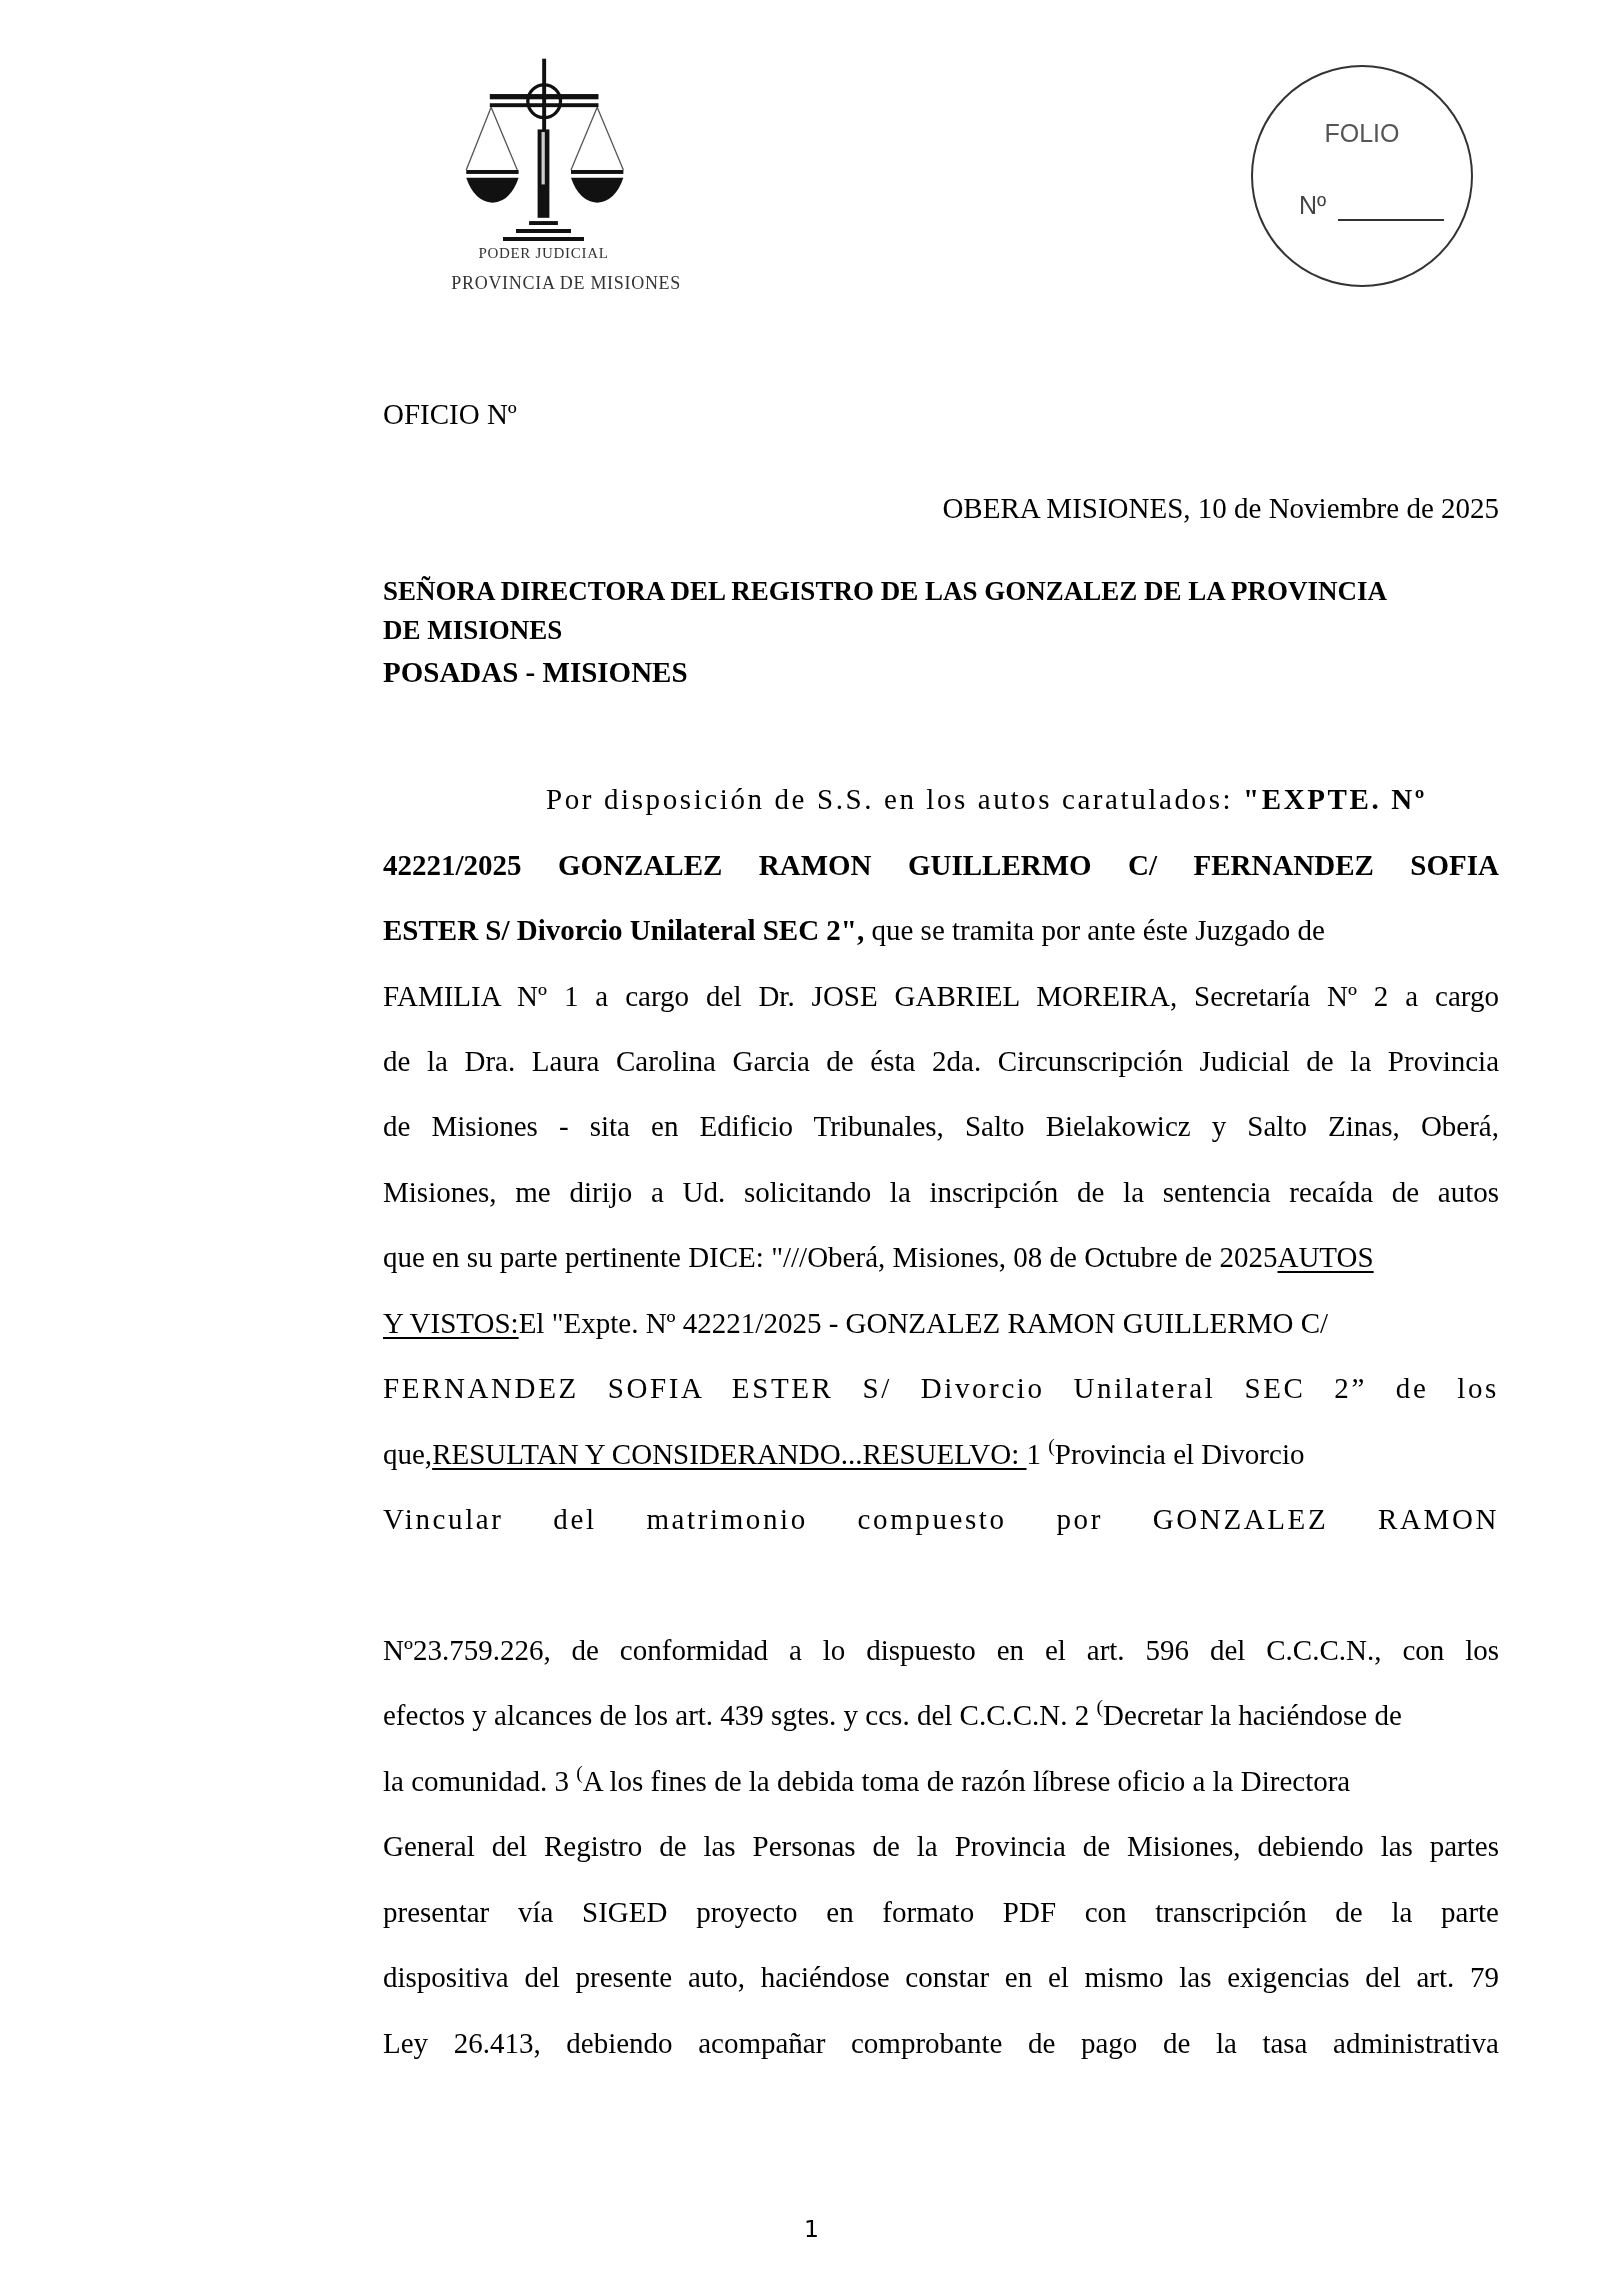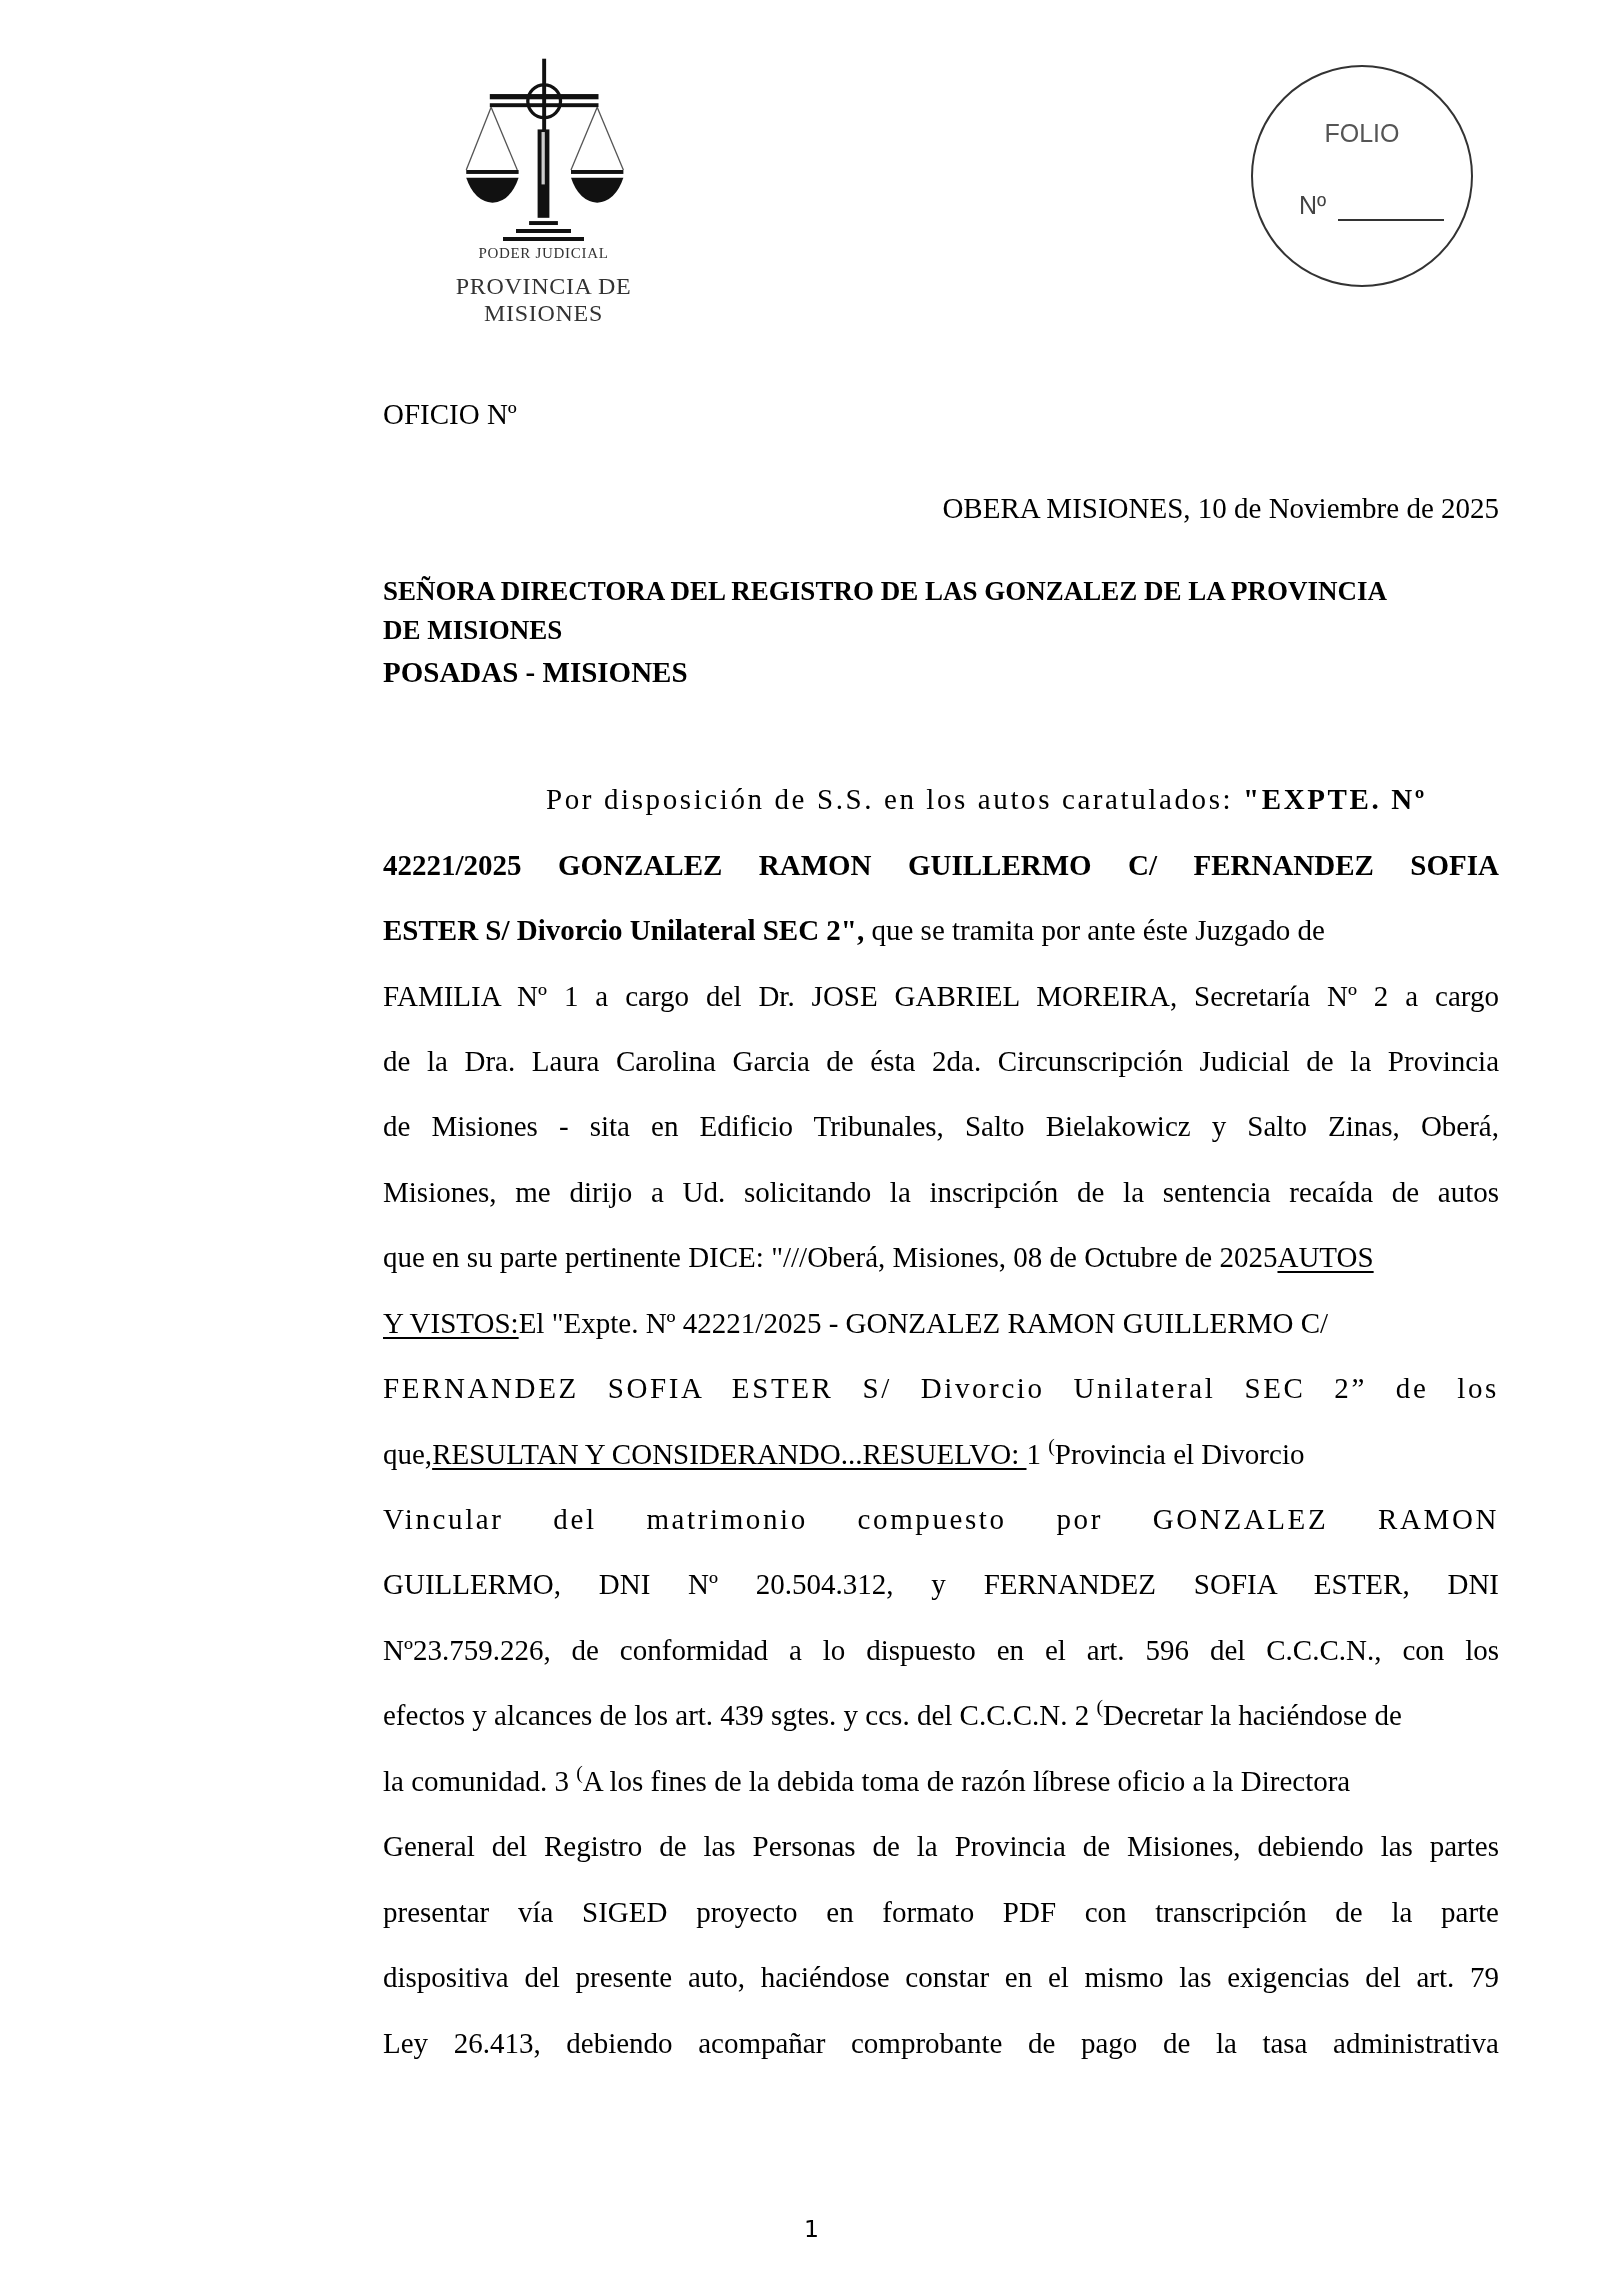--- a/index.html
+++ b/index.html
@@ -4,22 +4,22 @@
 <style>
   html, body { margin: 0; padding: 0; background: #ffffff; }
   body { width: 1623px; height: 2295px; position: relative; overflow: hidden;
          font-family: "Liberation Serif", "DejaVu Serif", serif; color: #000; }
   .page { position: absolute; left: 0; top: 0; width: 1623px; height: 2295px; background: #fff; }
 
   .logo { position: absolute; left: 406px; top: 39px; width: 275px; height: 249px; }
   .logo svg { position: absolute; left: 0; top: 0; }
   .logo-line1 { position: absolute; left: 0; width: 275px; top: 186px; text-align: center;
                 font-family: "Liberation Serif", serif; font-size: 15px; color: #333; letter-spacing: 0.7px; }
-  .logo-line2 { position: absolute; left: 0; width: 275px; top: 216px; text-align: center;
-                font-family: "Liberation Serif", serif; font-size: 24px; color: #333; letter-spacing: 0.7px; }
+  .logo-line2 { position: absolute; left: 0; width: 275px; top: 216px; text-align: right;
+                font-family: "Liberation Serif", serif; font-size: 18px; color: #333; letter-spacing: 0.7px; }
 
   .folio { position: absolute; left: 1251px; top: 65px; width: 222px; height: 222px;
            border: 2.6px solid #333; border-radius: 50%; box-sizing: border-box; }
   .folio-label { position: absolute; left: 0; width: 100%; top: 52px; text-align: center;
                  font-family: "Liberation Sans", sans-serif; font-size: 25px; color: #555; }
   .folio-num { position: absolute; left: 46px; top: 124px;
                font-family: "Liberation Sans", sans-serif; font-size: 25px; color: #444; }
   .folio-line { position: absolute; left: 85px; top: 152px; width: 106px; height: 2px; background: #333; }
 
   .text { position: absolute; left: 383px; width: 1116px; font-size: 29px; line-height: 29px; white-space: nowrap; }
@@ -100,21 +100,20 @@
     <span>que en su parte pertinente DICE: "///Oberá, Misiones, 08 de Octubre de 2025</span><span class="u">AUTOS</span>
   </div>
   <div class="text" style="top:1309px;">
     <span class="u">Y VISTOS:</span><span>El "Expte. Nº 42221/2025 - GONZALEZ RAMON GUILLERMO C/</span>
   </div>
   <div class="text just spaced" style="top:1374px;">FERNANDEZ SOFIA ESTER S/ Divorcio Unilateral SEC 2” de los</div>
   <div class="text" style="top:1440px;">
     <span>que,</span><span class="u">RESULTAN Y CONSIDERANDO...RESUELVO: </span><span>1</span> <span class="sup">(</span><span>Provincia el Divorcio</span>
   </div>
   <div class="text just spaced" style="top:1505px;">Vincular del matrimonio compuesto por GONZALEZ RAMON</div>
-  <div class="text just" style="top:1570px;">GUILLERMO, DNI Nº 20.504.312, y FERNANDEZ SOFIA ESTER, DNI</div>
   <div class="text just" style="top:1636px;">Nº23.759.226, de conformidad a lo dispuesto en el art. 596 del C.C.C.N., con los</div>
   <div class="text" style="top:1701px;">
     <span>efectos y alcances de los art. 439 sgtes. y ccs. del C.C.C.N. 2 </span><span class="sup">(</span><span>Decretar la haciéndose de</span>
   </div>
   <div class="text" style="top:1767px;">
     <span>la comunidad. 3 </span><span class="sup">(</span><span>A los fines de la debida toma de razón líbrese oficio a la Directora</span>
   </div>
   <div class="text just" style="top:1832px;">General del Registro de las Personas de la Provincia de Misiones, debiendo las partes</div>
   <div class="text just" style="top:1898px;">presentar vía SIGED proyecto en formato PDF con transcripción de la parte</div>
   <div class="text just" style="top:1963px;">dispositiva del presente auto, haciéndose constar en el mismo las exigencias del art. 79</div>

